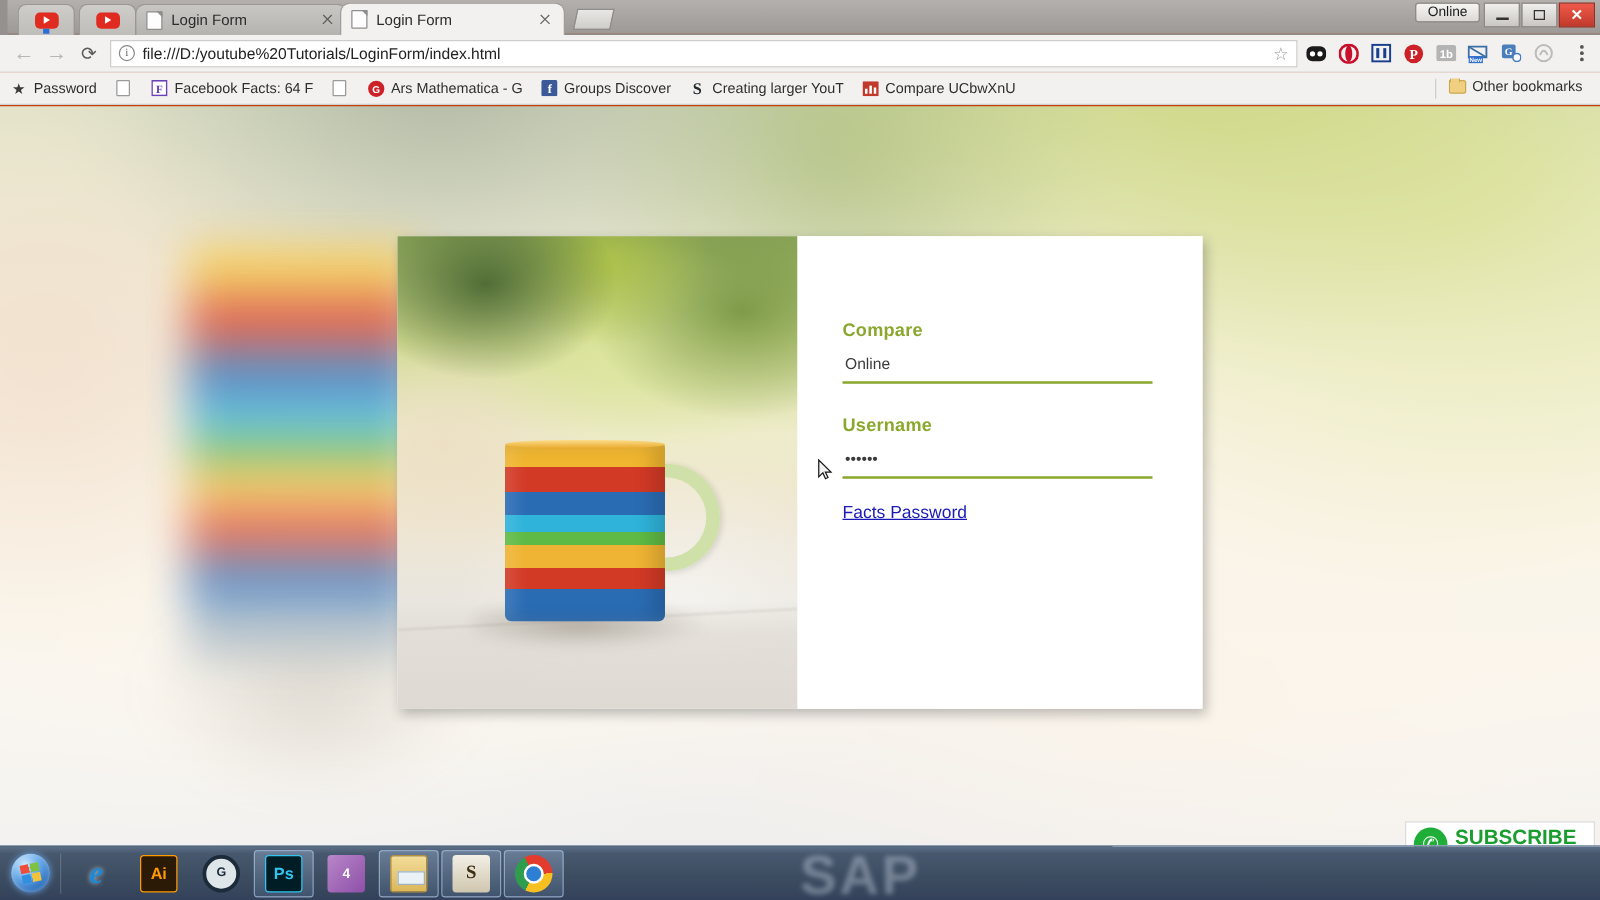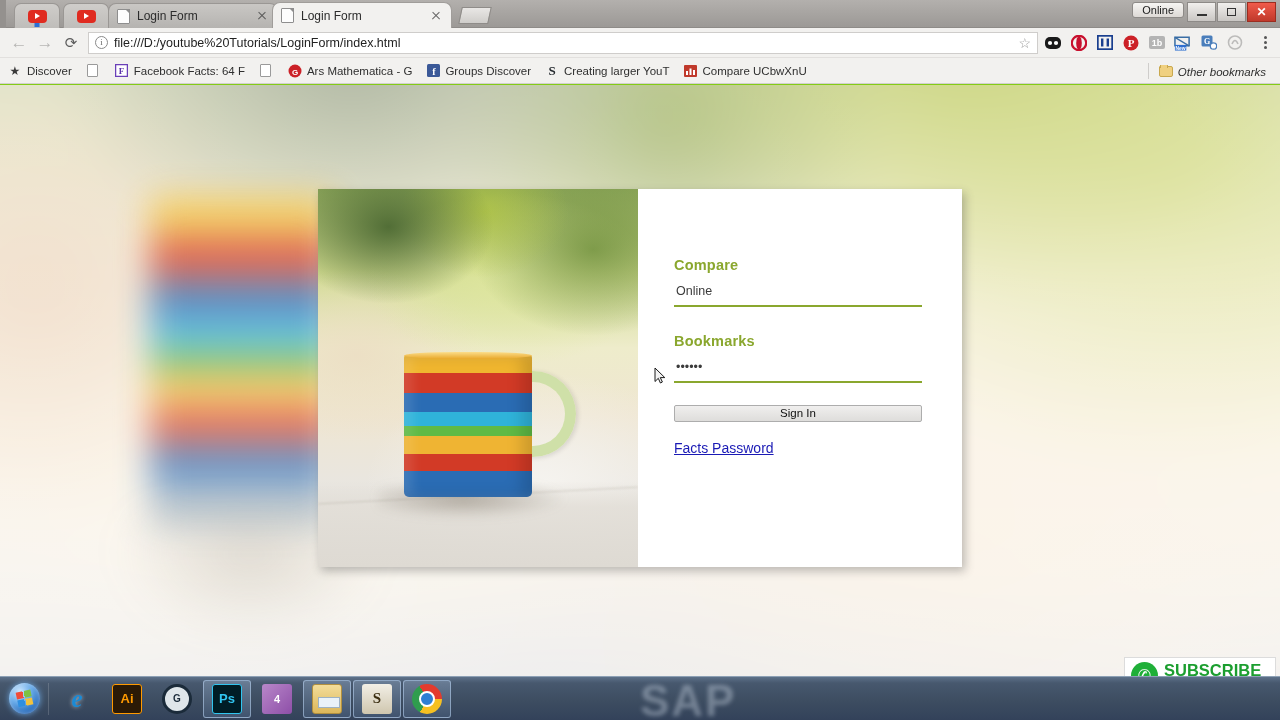--- a/index.html
+++ b/index.html
@@ -8,21 +8,21 @@
     overflow: hidden;
     font-family: "Liberation Sans", sans-serif;
     background: #000;
   }
 
   #screen { position: relative; width: 1280px; height: 720px; overflow: hidden; }
 
   
   #browser {
     position: absolute; left: 0; top: 0; width: 1280px; height: 676px;
-    background: #84cc16;
+    background: #c2410c;
   }
 
   
   .tabstrip {
     position: relative; height: 28px;
     background: linear-gradient(180deg,#b3b0ad 0%, #a6a3a0 55%, #9c9996 100%);
     border-bottom: 1px solid #8e8b88;
   }
   .tabstrip-left-gap { position:absolute; left:0; top:0; width:6px; height:28px; background:#94918e; }
 
@@ -145,21 +145,21 @@
   
   .bookmarks {
     position:relative; height:26px; background:#f2f1ef;
     display:flex; align-items:center; padding:0 8px;
     border-bottom:1px solid #d3d0ce; font-size:11.5px; color:#2f2f2f;
   }
   .bm { display:flex; align-items:center; margin-right:14px; white-space:nowrap; max-width:132px; overflow:hidden; }
   .bm .bmico { width:14px; height:14px; margin-right:5px; flex:none; display:flex; align-items:center; justify-content:center; font-size:9px; }
   .bm .bmlabel { overflow:hidden; text-overflow:clip; white-space:nowrap; }
   .pagefav { width:11px; height:13px; background:#fff; border:1px solid #9a9a9a; border-radius:1px; }
-  .bm-right { margin-left:auto; display:flex; align-items:flex-end;font-style:italic; }
+  .bm-right { margin-left:auto; display:flex; align-items:flex-start; }
   .bm-sep { width:1px; height:16px; background:#cfcdcb; margin-right:10px; }
   .folder { width:14px; height:11px; background:#f0d080; border:1px solid #c9a84e; border-radius:1px 2px 2px 2px; position:relative; }
   .folder::before { content:""; position:absolute; top:-3px; left:0; width:6px; height:3px; background:#f0d080; border:1px solid #c9a84e; border-bottom:none; border-radius:1px 1px 0 0; }
 
   
   #page {
     position:absolute; left:0; top:85px; width:1280px; height:591px; overflow:hidden;
   }
   
   .bg-base {
@@ -509,21 +509,21 @@
             <i></i>
             <i></i>
             <i></i>
           </span>
       </div>
     </div>
 
     <div class="bookmarks">
       <div class="bm">
         <span class="bmico" style="color:#3a3a3a;font-size:12px;">★</span>
-        <span class="bmlabel">Discover</span>
+        <span class="bmlabel">Password</span>
       </div>
       <div class="bm" style="margin-right:10px;">
         <span class="bmico">
             <span class="pagefav"></span>
           </span>
       </div>
       <div class="bm">
         <span class="bmico">
           <svg width="13" height="13" viewBox="0 0 13 13">
               <rect x="0.6" y="0.6" width="11.8" height="11.8" fill="#fff" stroke="#6a3fb8" stroke-width="1.3"></rect>
@@ -598,25 +598,24 @@
           <div class="cp-mug"></div>
         </div>
 
         <div class="card-form">
           <div class="field-group">
             <div class="field-label">Compare</div>
             <input class="field-input" type="text" value="Online" placeholder="Username" style="">
           </div>
 
           <div class="field-group second">
-            <div class="field-label">Bookmarks</div>
+            <div class="field-label">Username</div>
             <input class="field-input" type="text" value="••••••" placeholder="Password" style="">
           </div>
 
-          <div class="signin-btn">Sign In</div>
 
           <span class="forget-link">Facts Password</span>
 
           <svg class="cursor-arrow" viewBox="0 0 12 18">
             <path d="M1 1 L1 14.5 L4.3 11.3 L6.4 16 L8.4 15 L6.3 10.6 L10.8 10.6 Z" fill="#f2f2f2" stroke="#1a1a1a" stroke-width="1"></path>
           </svg>
         </div>
       </div>
     </div>
   </div>

